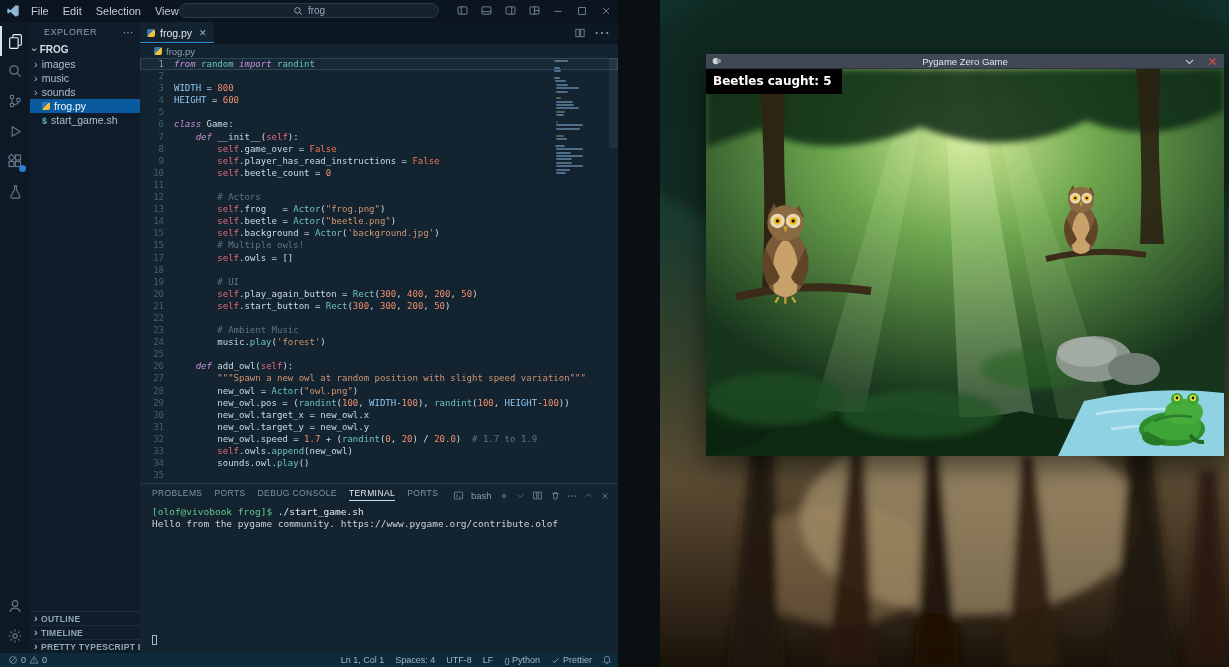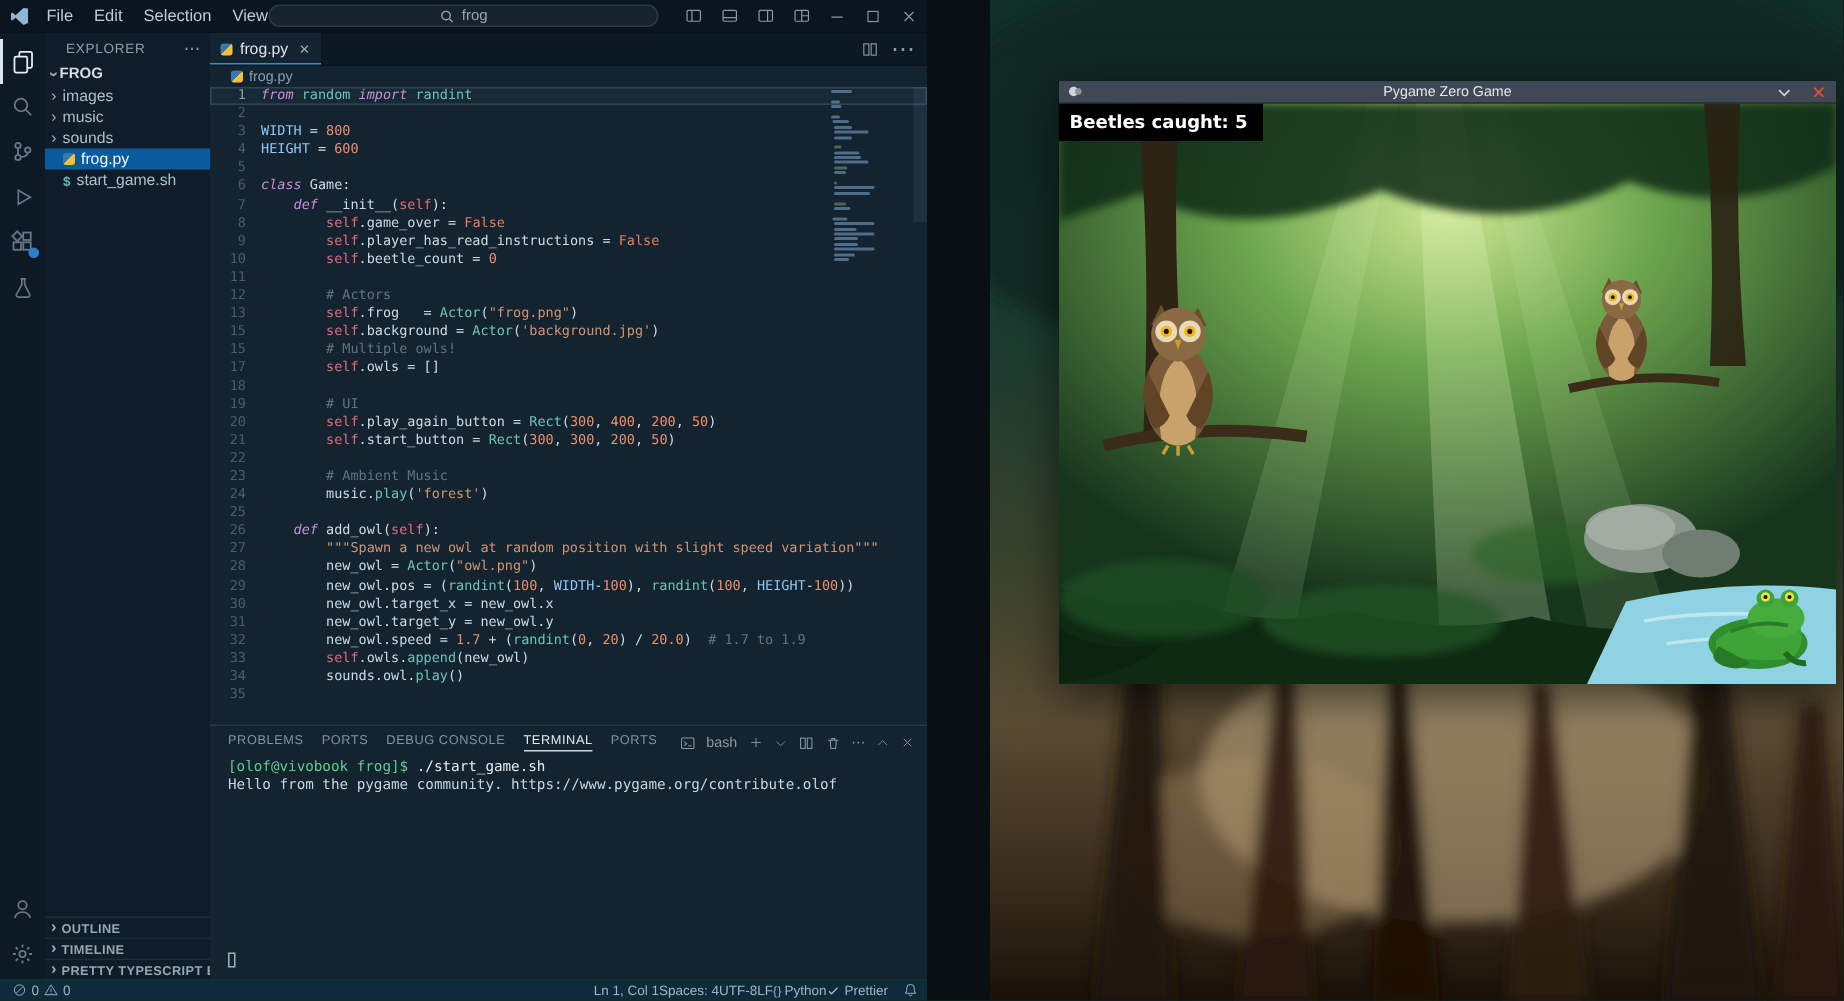--- a/index.html
+++ b/index.html
@@ -6,21 +6,21 @@
   html,body { width:1229px; height:667px; overflow:hidden; background:#0a0f14;
               font-family:"Liberation Sans", sans-serif; }
   .desktop { position:relative; width:1229px; height:667px; overflow:hidden; }
 
   
   .desktop-bg { position:absolute; left:660px; top:0; width:569px; height:667px; }
   .desktop-bg svg { width:100%; height:100%; display:block; }
 
   
   .vscode { position:absolute; left:0; top:0; width:618px; height:667px;
-            background:#14532d; color:#c7d5e0; }
+            background:#b91c1c; color:#c7d5e0; }
 
   .titlebar { position:relative; height:22px; background:#0b1520; display:flex;
               align-items:center; padding-left:6px; border-bottom:1px solid #0a121b; }
   .app-icon { width:14px; height:14px; margin-right:4px; display:inline-flex; }
   .menus { display:flex; }
   .menu-item { padding:0 7px; font-size:11px; color:#c3ccd4; cursor:default; }
   .tb-search { position:absolute; left:50%; top:3px; transform:translateX(-50%);
                width:260px; height:15px; background:#16232f; border:1px solid #2a3a48;
                border-radius:8px; display:flex; align-items:center; justify-content:center;
                gap:5px; color:#93a7b6; font-size:10px; }
@@ -106,21 +106,21 @@
   .term-line { height:12.3px; line-height:12.3px; white-space:pre; color:#c8d4dc; }
   .t-prompt { color:#66c98c; } .t-cmd { color:#e6edf2; }
   .term-cursor { position:absolute; left:12px; bottom:8px; width:5px; height:10px;
                  border:1px solid #9fb6c3; }
 
   
   .statusbar { position:absolute; left:0; right:0; bottom:0; height:14px; background:#0d2b3b;
                display:flex; align-items:center; font-size:9px; color:#9fb6c3;
                padding:0 6px 0 8px; }
   .sb-left { display:flex; align-items:center; gap:3px; }
-  .sb-right { margin-left:auto; display:flex; align-items:center; }
+  .sb-right { margin-left:auto; display:flex; align-items:center; gap:11px; }
   .sb-item { display:flex; align-items:center; gap:3px; white-space:nowrap; }
   .sb-braces { font-size:8px; letter-spacing:-1px; }
   .sb-bell { margin-left:10px; display:flex; }
 
   
   .game-window { position:absolute; left:706px; top:54px; width:518px; height:402px;
                  box-shadow:0 8px 28px rgba(0,0,0,.55); }
   .gw-titlebar { position:relative; height:15px; background:#3f4854;
                  border-bottom:1px solid #2c333c; display:flex; align-items:center;
                  padding:0 6px; }
@@ -372,20 +372,21 @@
               <div class="code-line"><span class="ln">4</span><span class="lc"><span class="tk-const">HEIGHT</span> = <span class="tk-num">600</span></span></div>
               <div class="code-line"><span class="ln">5</span><span class="lc"></span></div>
               <div class="code-line"><span class="ln">6</span><span class="lc"><span class="tk-kw">class</span> Game:</span></div>
               <div class="code-line"><span class="ln">7</span><span class="lc">    <span class="tk-kw">def</span> __init__(<span class="tk-self">self</span>):</span></div>
               <div class="code-line"><span class="ln">8</span><span class="lc">        <span class="tk-self">self</span>.game_over = <span class="tk-bool">False</span></span></div>
               <div class="code-line"><span class="ln">9</span><span class="lc">        <span class="tk-self">self</span>.player_has_read_instructions = <span class="tk-bool">False</span></span></div>
               <div class="code-line"><span class="ln">10</span><span class="lc">        <span class="tk-self">self</span>.beetle_count = <span class="tk-num">0</span></span></div>
               <div class="code-line"><span class="ln">11</span><span class="lc"></span></div>
               <div class="code-line"><span class="ln">12</span><span class="lc">        <span class="tk-cmt"># Actors</span></span></div>
               <div class="code-line"><span class="ln">13</span><span class="lc">        <span class="tk-self">self</span>.frog   = <span class="tk-fn">Actor</span>(<span class="tk-str">"frog.png"</span>)</span></div>
+              <div class="code-line"><span class="ln">14</span><span class="lc">        <span class="tk-self">self</span>.beetle = <span class="tk-fn">Actor</span>(<span class="tk-str">"beetle.png"</span>)</span></div>
               <div class="code-line"><span class="ln">15</span><span class="lc">        <span class="tk-self">self</span>.background = <span class="tk-fn">Actor</span>(<span class="tk-str">'background.jpg'</span>)</span></div>
               <div class="code-line"><span class="ln">15</span><span class="lc">        <span class="tk-cmt"># Multiple owls!</span></span></div>
               <div class="code-line"><span class="ln">17</span><span class="lc">        <span class="tk-self">self</span>.owls = []</span></div>
               <div class="code-line"><span class="ln">18</span><span class="lc"></span></div>
               <div class="code-line"><span class="ln">19</span><span class="lc">        <span class="tk-cmt"># UI</span></span></div>
               <div class="code-line"><span class="ln">20</span><span class="lc">        <span class="tk-self">self</span>.play_again_button = <span class="tk-fn">Rect</span>(<span class="tk-num">300</span>, <span class="tk-num">400</span>, <span class="tk-num">200</span>, <span class="tk-num">50</span>)</span></div>
               <div class="code-line"><span class="ln">21</span><span class="lc">        <span class="tk-self">self</span>.start_button = <span class="tk-fn">Rect</span>(<span class="tk-num">300</span>, <span class="tk-num">300</span>, <span class="tk-num">200</span>, <span class="tk-num">50</span>)</span></div>
               <div class="code-line"><span class="ln">22</span><span class="lc"></span></div>
               <div class="code-line"><span class="ln">23</span><span class="lc">        <span class="tk-cmt"># Ambient Music</span></span></div>
               <div class="code-line"><span class="ln">24</span><span class="lc">        music.<span class="tk-fn">play</span>(<span class="tk-str">'forest'</span>)</span></div>

